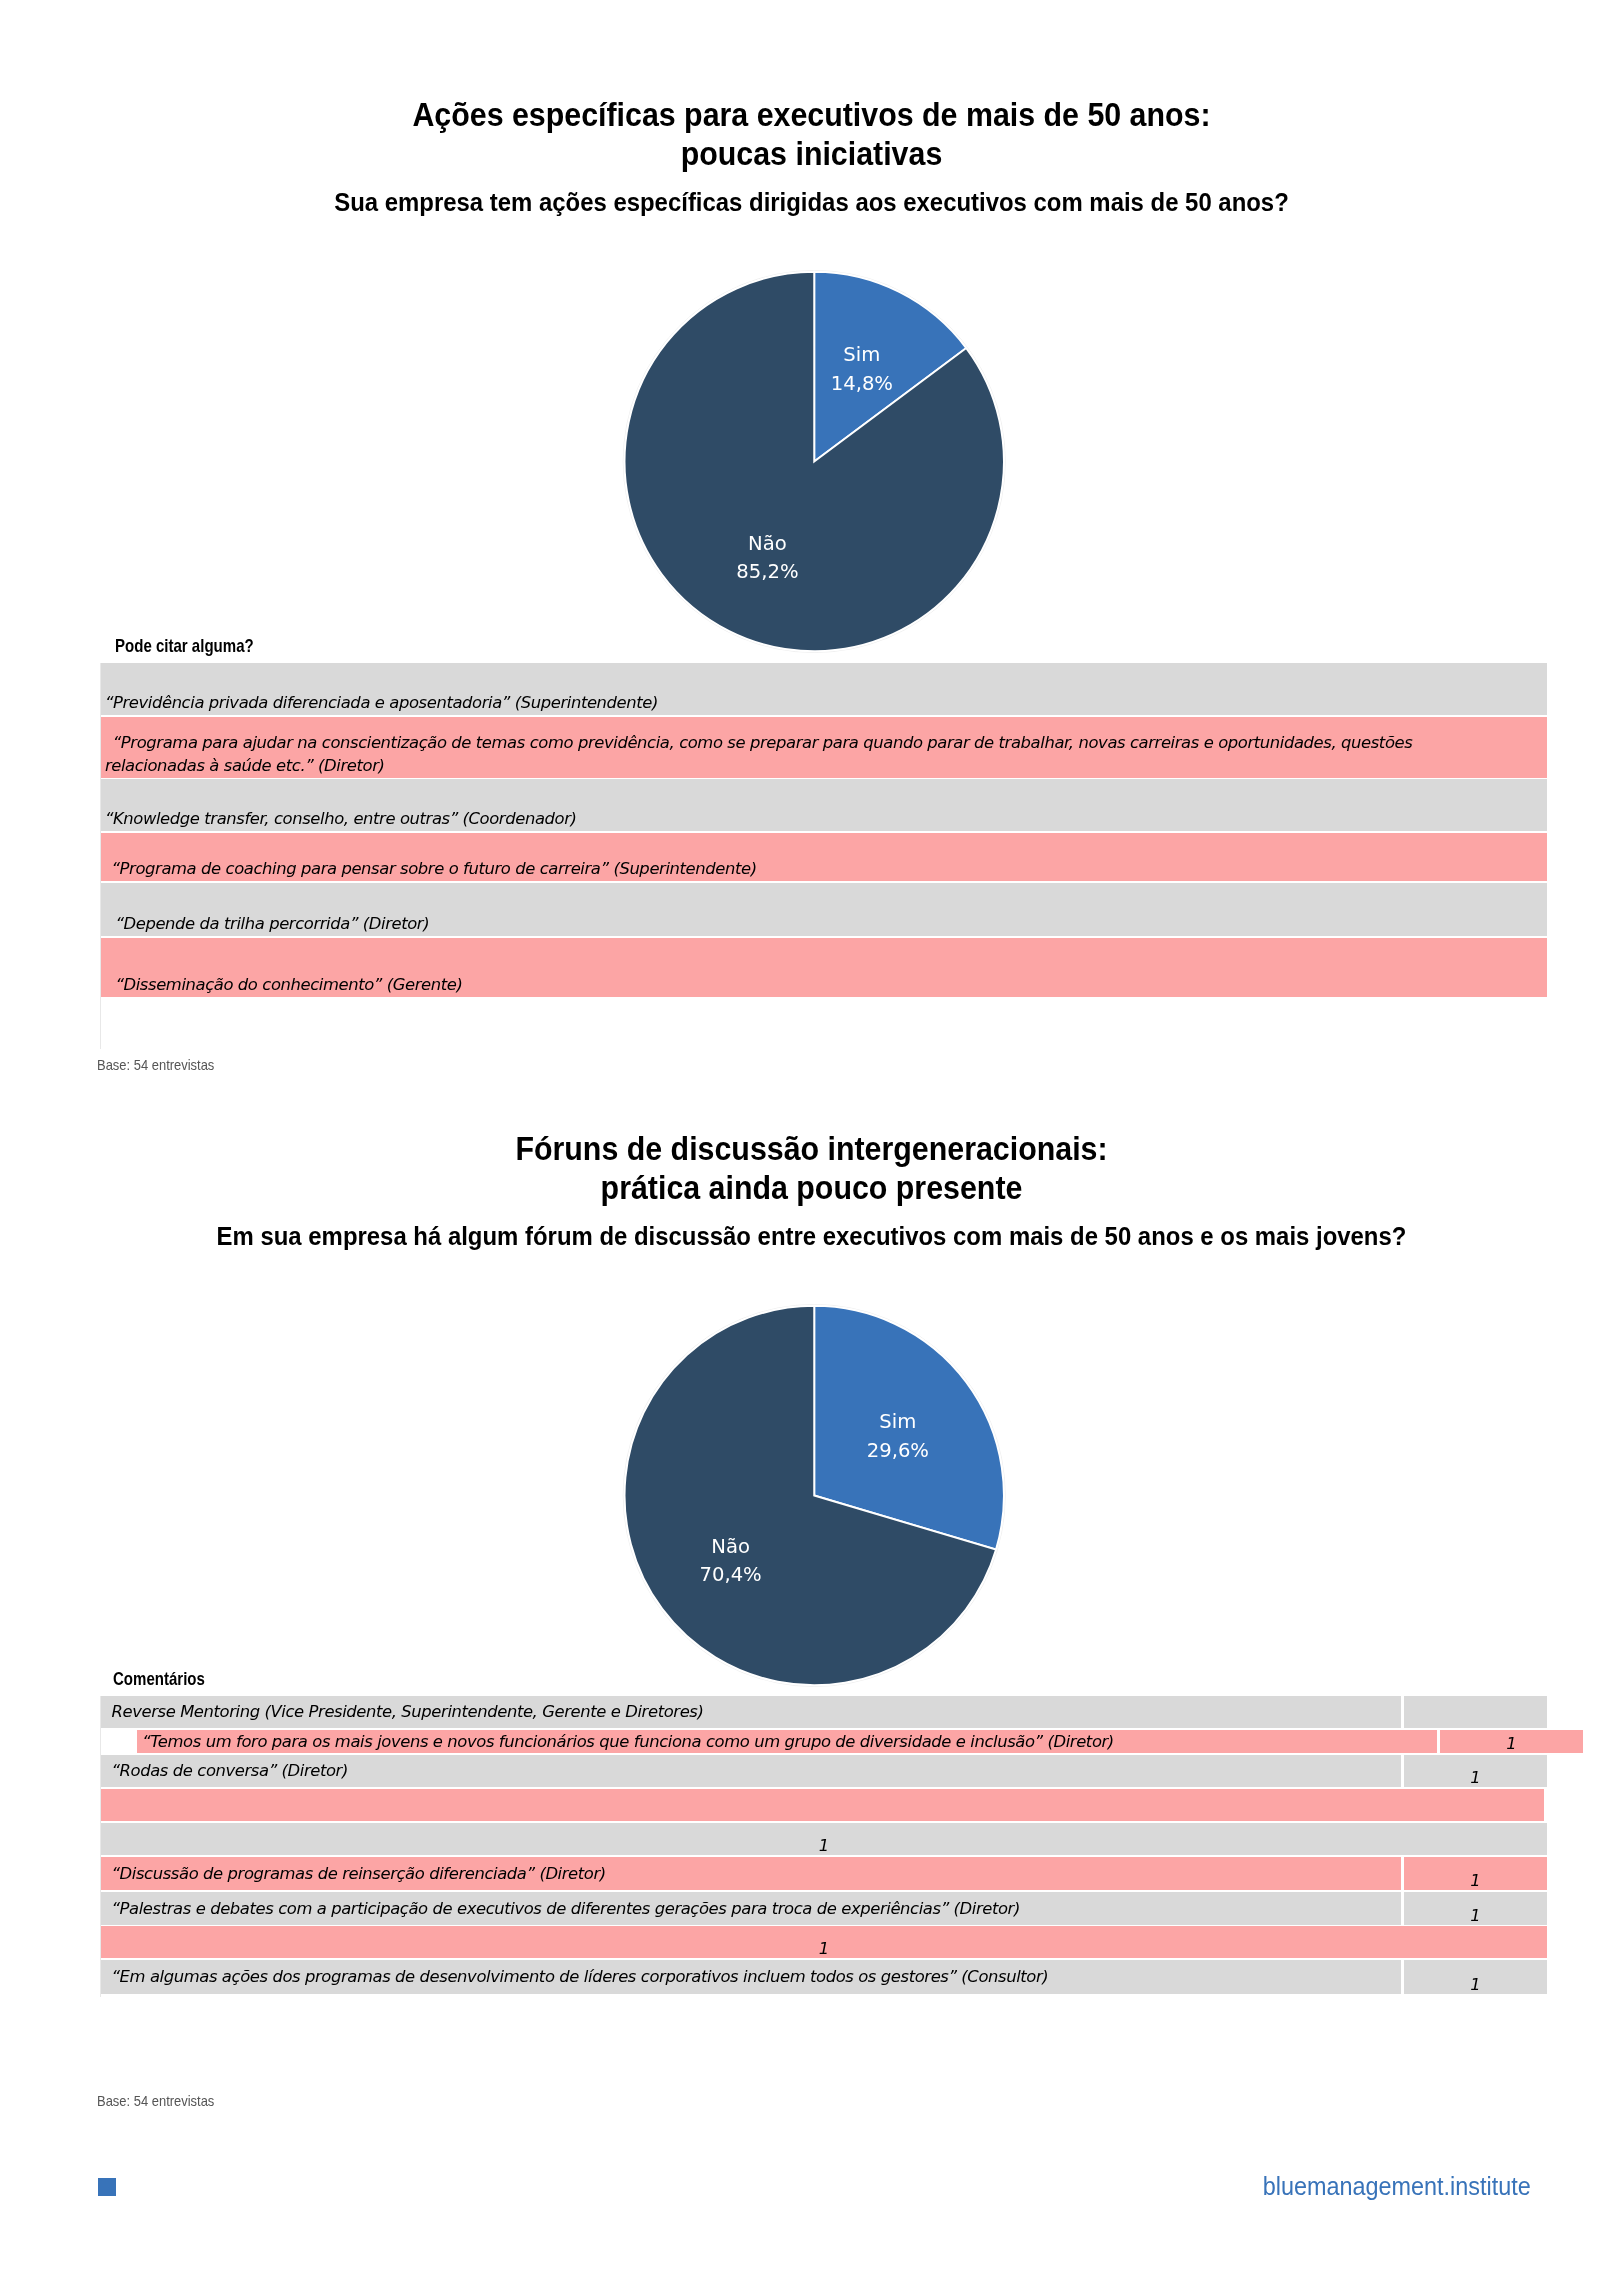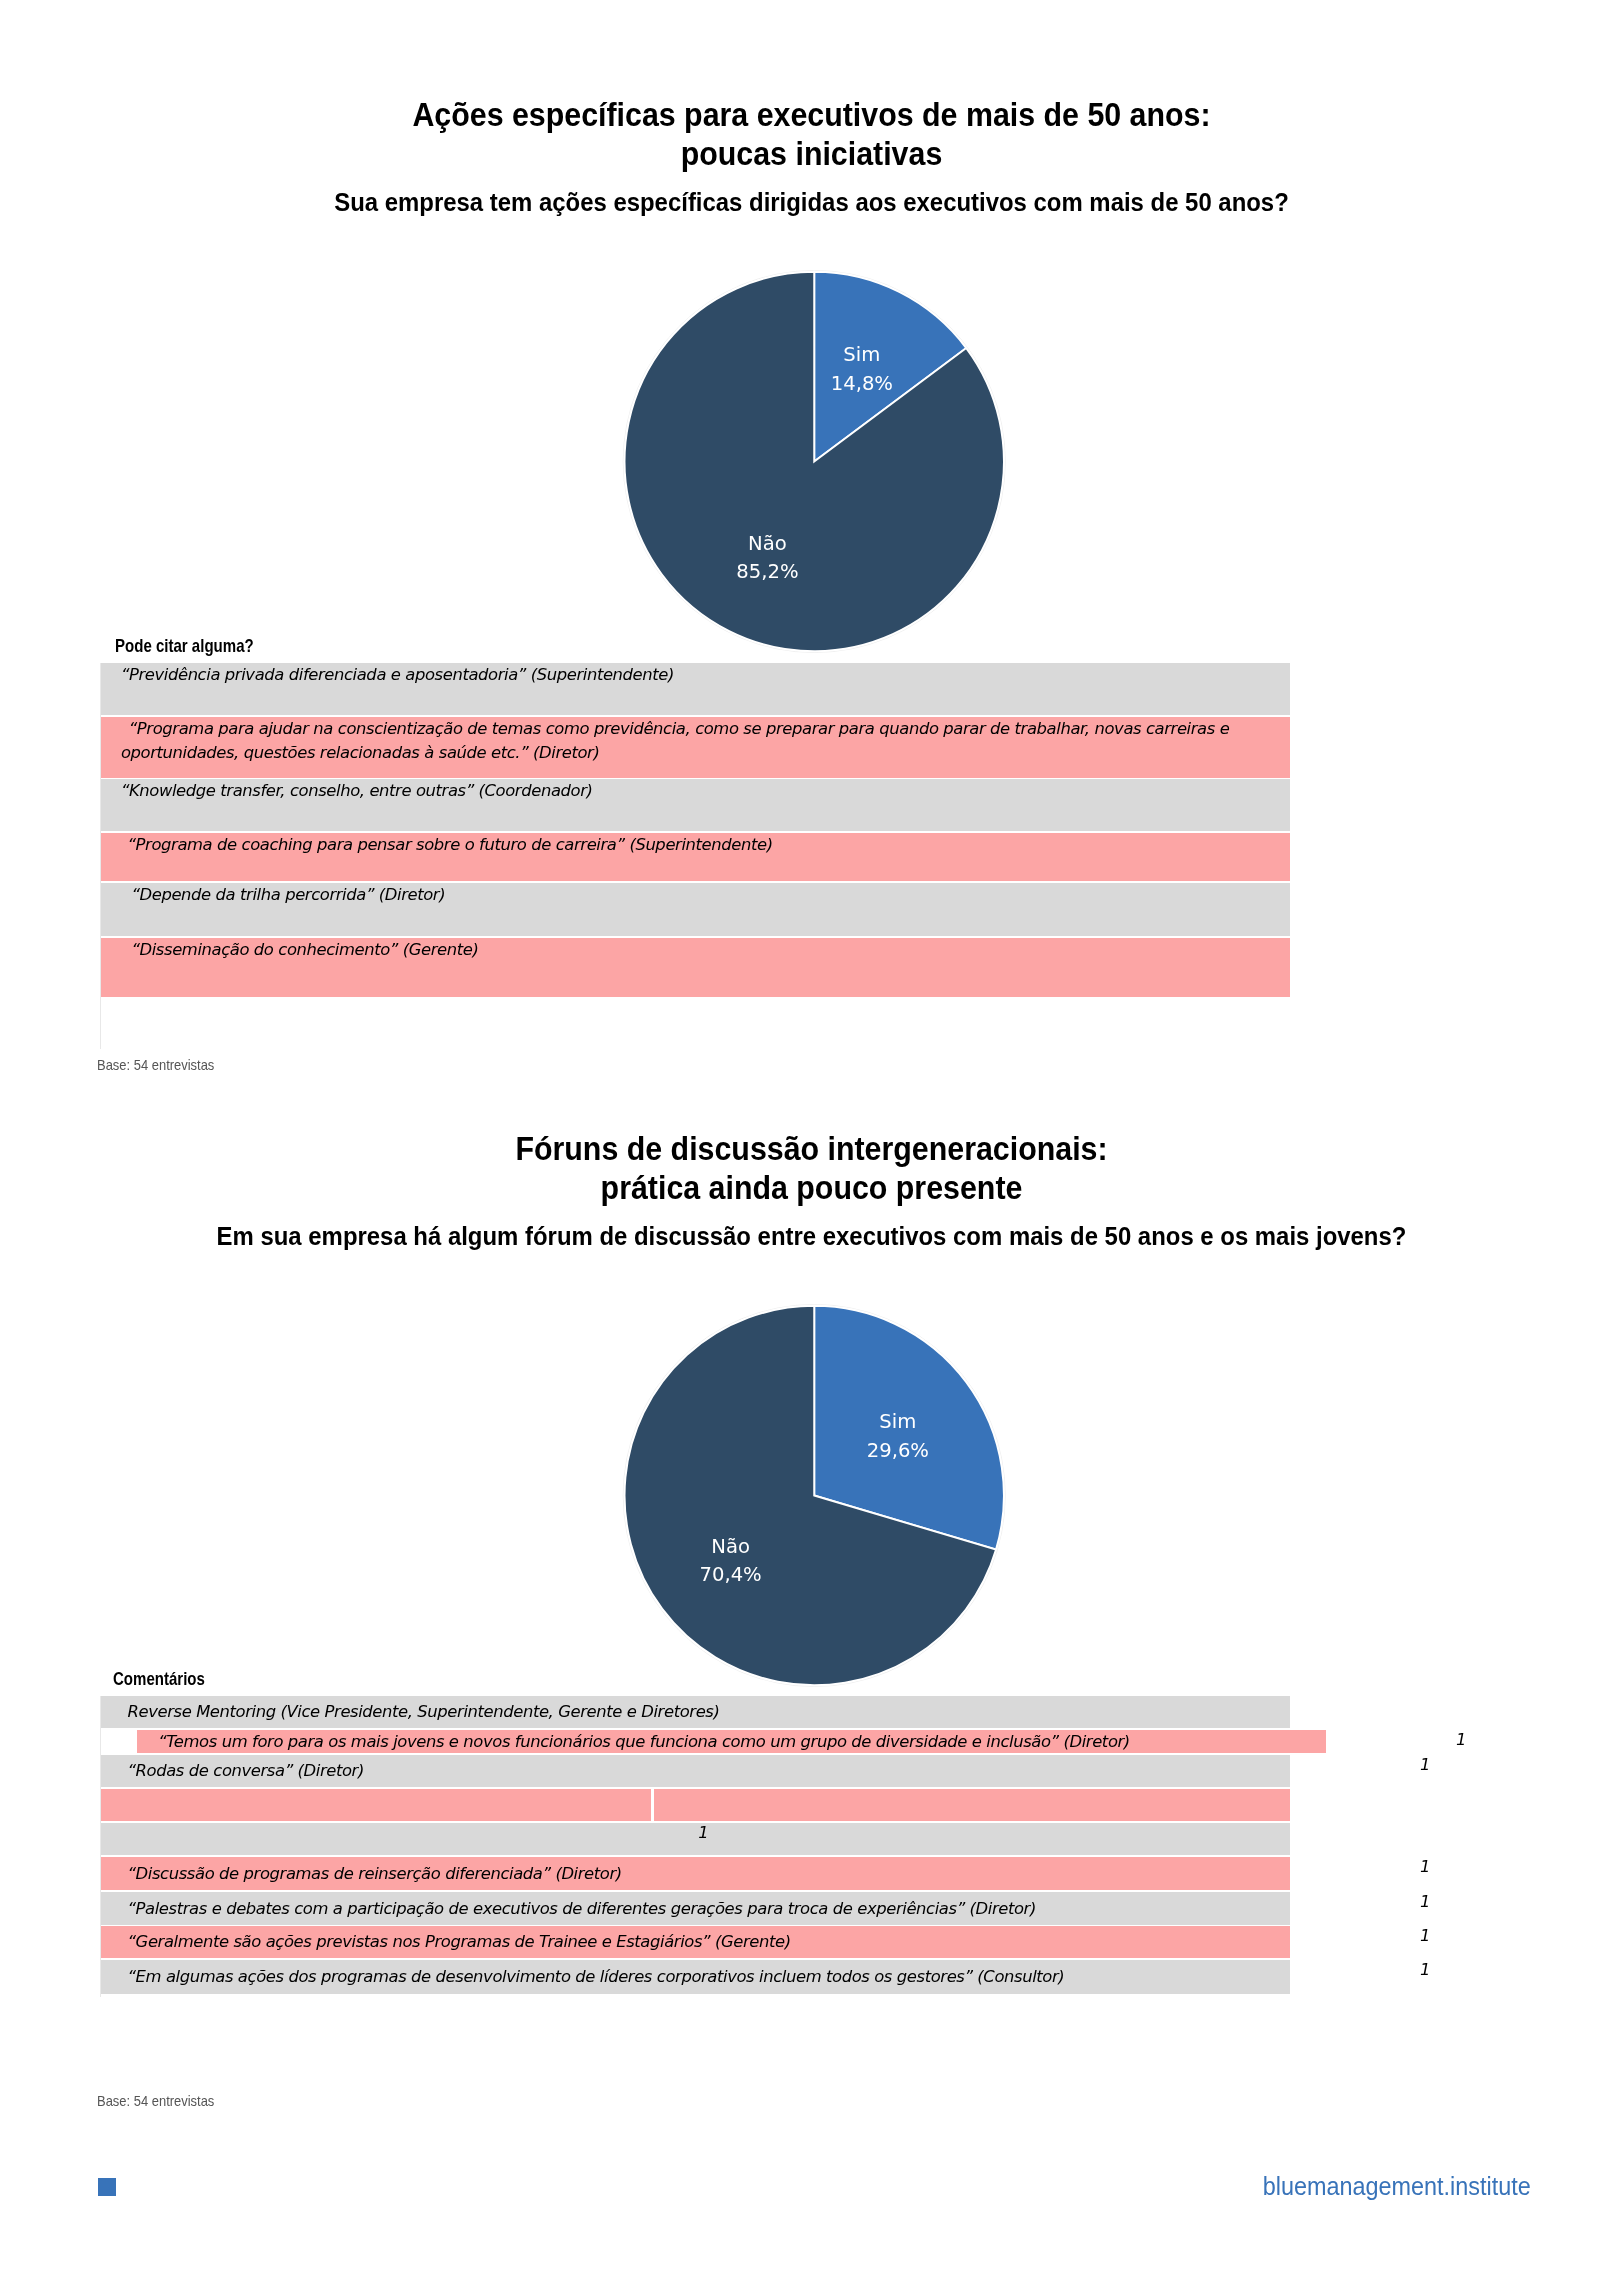--- a/index.html
+++ b/index.html
@@ -22,24 +22,23 @@
     .pie-label {
       font-family: "DejaVu Sans", sans-serif; font-size: 30px; fill: #ffffff;
     }
     .table-caption {
       position: absolute; font-family: "Liberation Sans", sans-serif;
       font-weight: bold; font-size: 17.7px; color: #000;
       transform-origin: left center; transform: scaleX(0.85);
     }
     .qtable { position: absolute; left: 100px; width: 1431px; border-left: 1.3px solid #e8e8e8; }
     .qrow {
-      position: absolute; left: 0; width: 1189px;
-      display: flex; align-items: flex-start;
+      position: absolute; left: 0; width: 1446px;
+      display: flex; align-items: flex-end;
       border-bottom: 2.6px solid #ffffff;
-      padding-left: 16px;
     }
     .qrow.dark { background: #d9d9d9; }
     .qrow.light { background: #fca5a5; }
     .qcell {
       font-family: "DejaVu Sans", sans-serif; font-style: italic;
       font-size: 16.4px; line-height: 23.6px; color: #000;
       padding-left: 3.9px; padding-right: 52px;
       letter-spacing: -0.4px;
     }
     .qcell.indent { padding-left: 10.5px; }
@@ -151,23 +150,20 @@
       </div>
     <div class="q2-count">1</div>
   </div>
   <div class="qrow dark" style="top:196px; height:35px;">
     <div class="q2-text">
         <div class="qcell indent">“Palestras e debates com a participação de executivos de diferentes gerações para troca de experiências” (Diretor)</div>
       </div>
     <div class="q2-count">1</div>
   </div>
   <div class="qrow light" style="top:230px; height:34px;">
-    <div class="q2-text">
-        <div class="qcell indent">“Geralmente são ações previstas nos Programas de Trainee e Estagiários” (Gerente)</div>
-      </div>
     <div class="q2-count">1</div>
   </div>
   <div class="qrow dark" style="top:264px; height:34px; border-bottom:none;">
     <div class="q2-text">
         <div class="qcell indent">“Em algumas ações dos programas de desenvolvimento de líderes corporativos incluem todos os gestores” (Consultor)</div>
       </div>
     <div class="q2-count">1</div>
   </div>
 </div>
 

